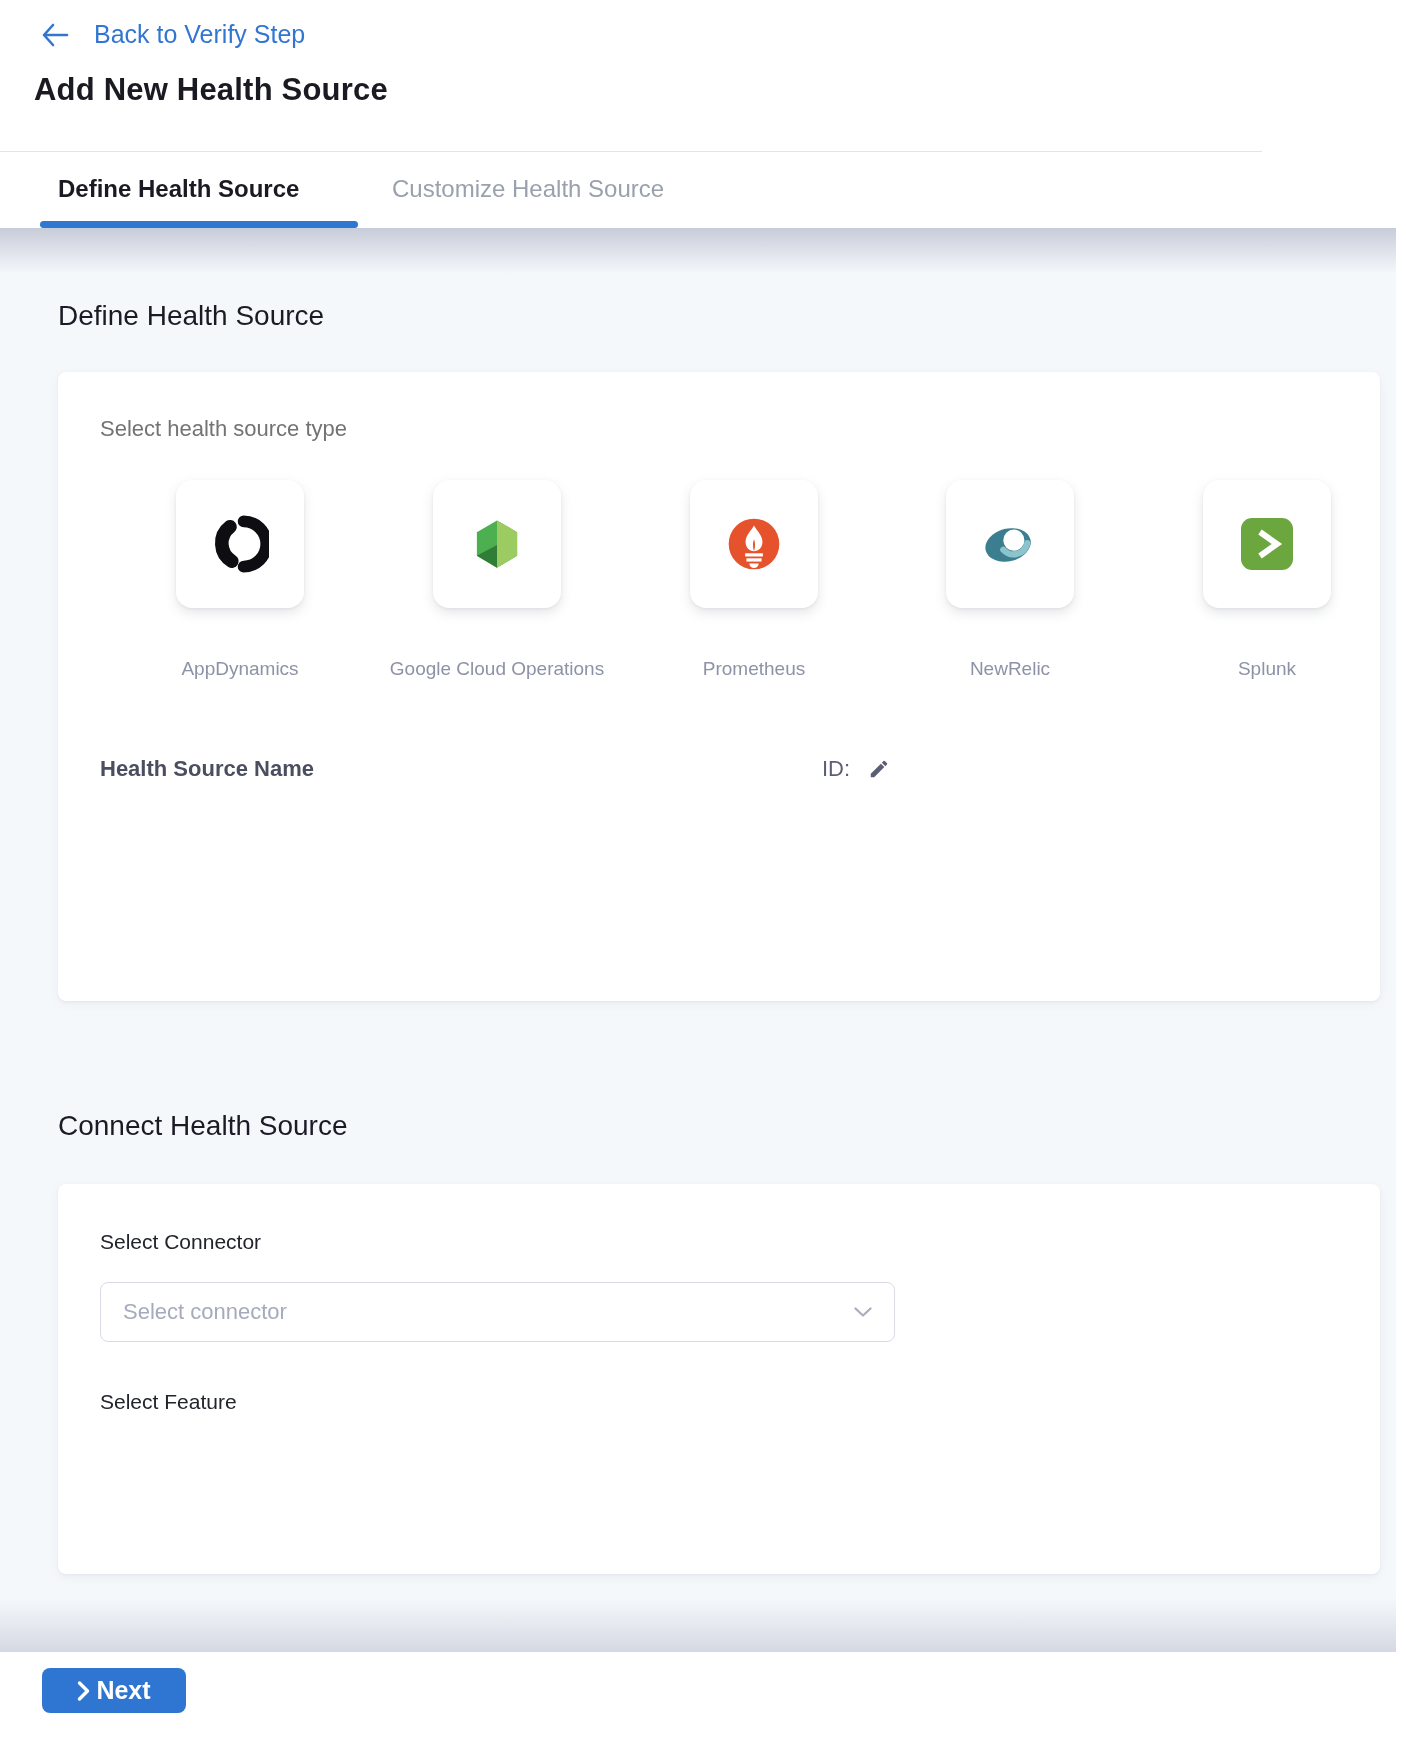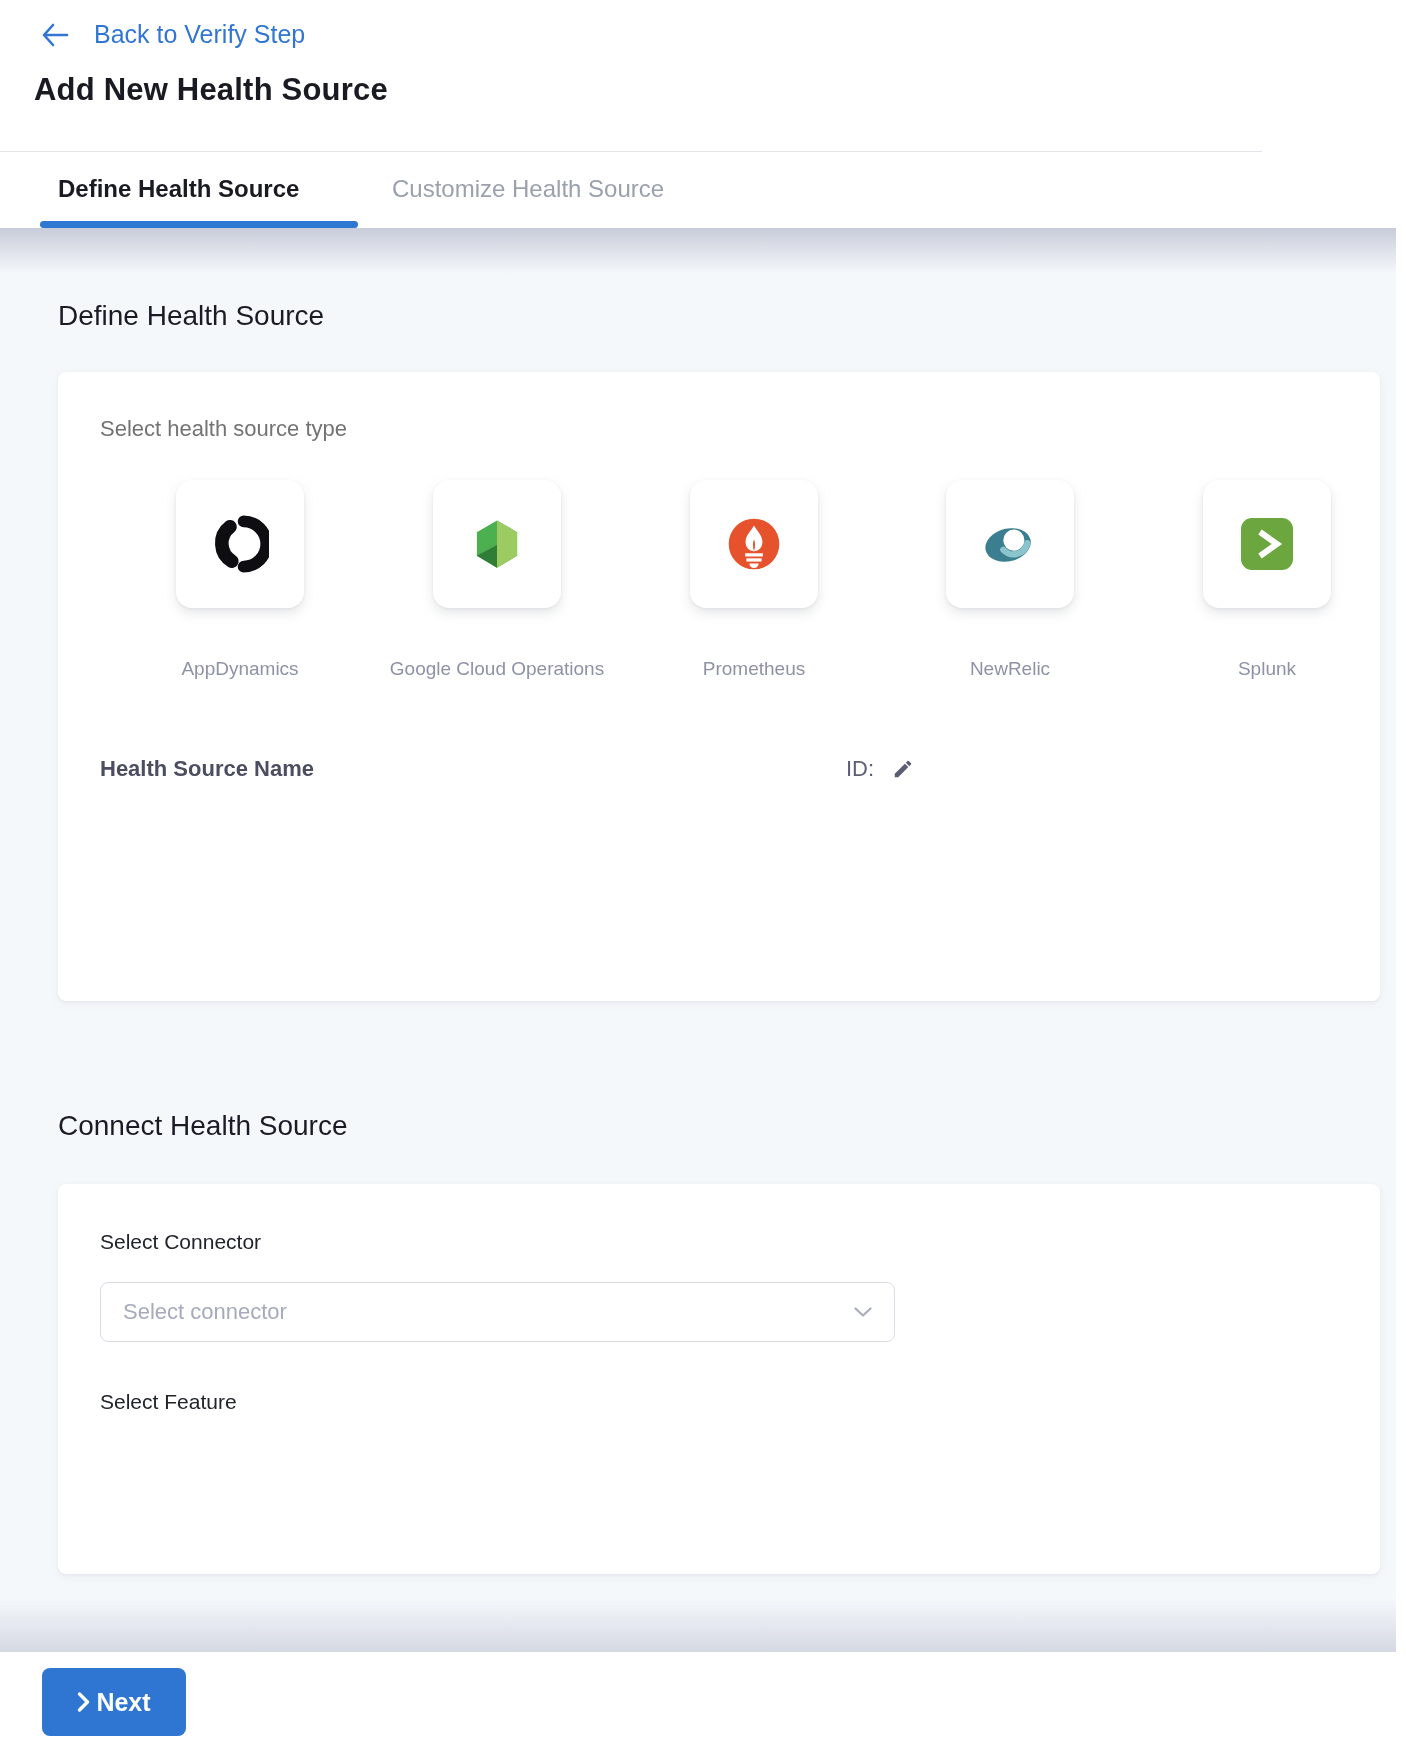--- a/index.html
+++ b/index.html
@@ -44,41 +44,41 @@
   .type-card { position:absolute; top:108px; width:128px; height:128px; background:#fff; border-radius:16px;
     box-shadow:0 1px 3px rgba(40,41,61,0.06), 0 5px 12px rgba(96,97,112,0.16);
     display:flex; align-items:center; justify-content:center; cursor:pointer; }
   .type-card svg { display:block; }
   .tc-1 { left:118px; } .tc-2 { left:375px; } .tc-3 { left:632px; } .tc-4 { left:888px; } .tc-5 { left:1145px; }
 
   .type-label { position:absolute; top:286px; width:256px; text-align:center; font-size:19px; color:#8e92a6; white-space:nowrap; }
   .tl-1 { left:54px; } .tl-2 { left:311px; } .tl-3 { left:568px; } .tl-4 { left:824px; } .tl-5 { left:1081px; }
 
   .name-label { position:absolute; left:42px; top:384px; font-size:22px; font-weight:bold; color:#4b4e61; }
-  .id-row { position:absolute; left:764px; top:384px; display:flex; align-items:center; gap:18px;margin-left:24px; }
+  .id-row { position:absolute; left:764px; top:384px; display:flex; align-items:center; gap:18px; }
   .id-label { font-size:22px; color:#5c5f74; }
   .pencil-btn { cursor:pointer; display:flex; }
 
   .name-input { position:absolute; left:42px; top:428px; width:795px; height:58px; border:1px solid #d9dbe6; border-radius:8px;
     font-size:22px; font-family:"Liberation Sans", sans-serif; color:#2a2a33; padding:0 18px; outline:none; background:#fff; }
   .name-input::placeholder { color:#9aa0b4; opacity:1; }
 
   .service-note { position:absolute; left:42px; top:564px; font-size:22px; color:#1d1d26; }
 
   .field-label { position:absolute; left:42px; font-size:21px; font-weight:500; color:#22242c; }
   .fl-connector { top:46px; } .fl-feature { top:206px; }
 
   .fake-select { position:absolute; left:42px; width:795px; height:60px; border:1px solid #d9dbe6; border-radius:8px; background:#fff;
     display:flex; align-items:center; justify-content:space-between; padding:0 22px; cursor:pointer; }
   .sel-connector { top:98px; } .sel-feature { top:254px; }
   .sel-placeholder { font-size:22px; color:#a6aabb; white-space:pre; }
 
   
   .footer { position:absolute; top:1652px; left:0; width:1406px; height:92px; background:#fff; z-index:3; }
-  .next-button { position:absolute; left:42px; top:16px; width:144px; height:68px; background:#2e76d1; border:none; border-radius:8px;
+  .next-button { position:absolute; left:42px; top:16px; width:144px; height:45px; background:#2e76d1; border:none; border-radius:8px;
     display:flex; align-items:center; justify-content:center; gap:6px; cursor:pointer;
     color:#fff; font-size:25px; font-weight:bold; font-family:"Liberation Sans", sans-serif; }
 
   .scroll-gutter { position:absolute; top:0; right:0; width:10px; height:1744px; background:#ffffff; z-index:4; }
 </style>
 </head>
 <body>
 
 <div class="header">
   <div class="back-link">

